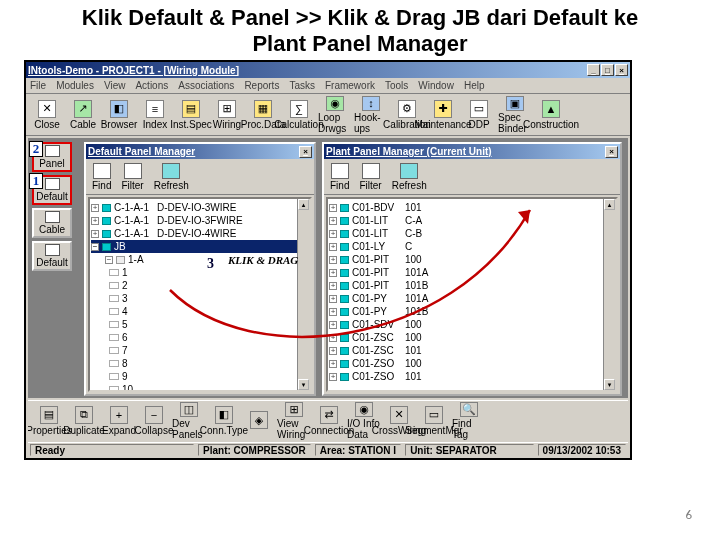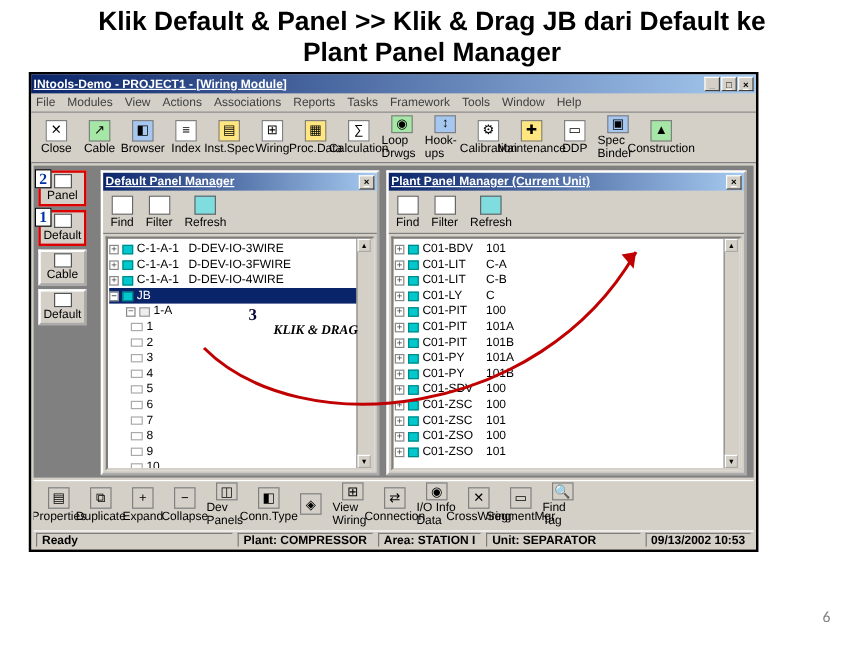--- a/index.html
+++ b/index.html
@@ -36,21 +36,21 @@
   .trow .rg { width: 9px; height: 8px; background: #00c8cc; border: 1px solid #008888; }
   .trow.sel { background: #0a246a; color: #fff; }
   .child-list { margin-left: 18px; }
   .crow { display: flex; align-items: center; height: 13px; gap: 3px; font-size: 9px; }
   .crow::before { content: ''; width: 8px; height: 5px; border: 1px solid #aaa; }
   .scrollbar { position: absolute; right: 0; top: 0; bottom: 0; width: 13px; background: #d4d0c8; border-left: 1px solid #888; }
   .sbt { width: 11px; height: 11px; background: #d4d0c8; border: 1px outset #fff; position: absolute; left: 0; display:flex; align-items:center; justify-content:center; font-size:7px; }
   .bottom-toolbar { position: absolute; left: 2px; right: 2px; bottom: 18px; height: 40px; background: #d4d0c8; border-top: 1px solid #fff; display: flex; align-items: center; padding: 0 4px; gap: 1px; overflow: hidden; }
   .statusbar { position: absolute; left: 2px; right: 2px; bottom: 2px; height: 14px; background: #d4d0c8; border-top: 1px solid #fff; display: flex; align-items: center; font-size: 9px; padding: 0 2px; gap: 4px; }
   .statusbar .cell { border: 1px inset #d4d0c8; padding: 0 4px; height: 12px; line-height: 11px; font-weight: bold; }
-  .klik-drag { position: absolute; font: italic bold 11px Georgia, serif; left: 228px; top: 269px; }
+  .klik-drag { position: absolute; font: italic bold 11px Georgia, serif; left: 228px; top: 254px; }
   .num3 { position: absolute; left: 207px; top: 256px; font: bold 14px Georgia, serif; color: #003; }
   .slide-num { position: absolute; right: 28px; bottom: 18px; font: 13px Calibri, Arial; color: #7f7f7f; }
   svg.arrow { position: absolute; left: 110px; top: 150px; pointer-events: none; }
 </style>
 </head>
 <body>
 
 <div class="slide-title">Klik Default &amp; Panel &gt;&gt; Klik &amp; Drag JB dari Default ke Plant Panel Manager</div>
 
 <div class="app-outer">

